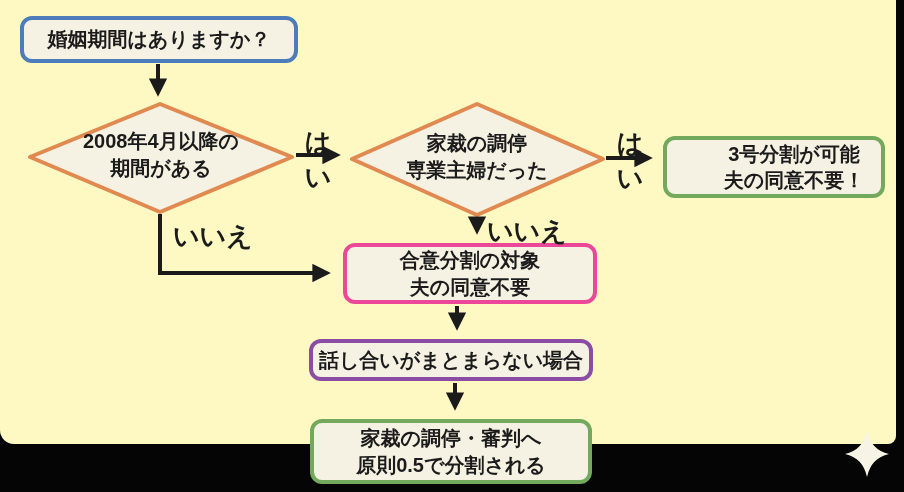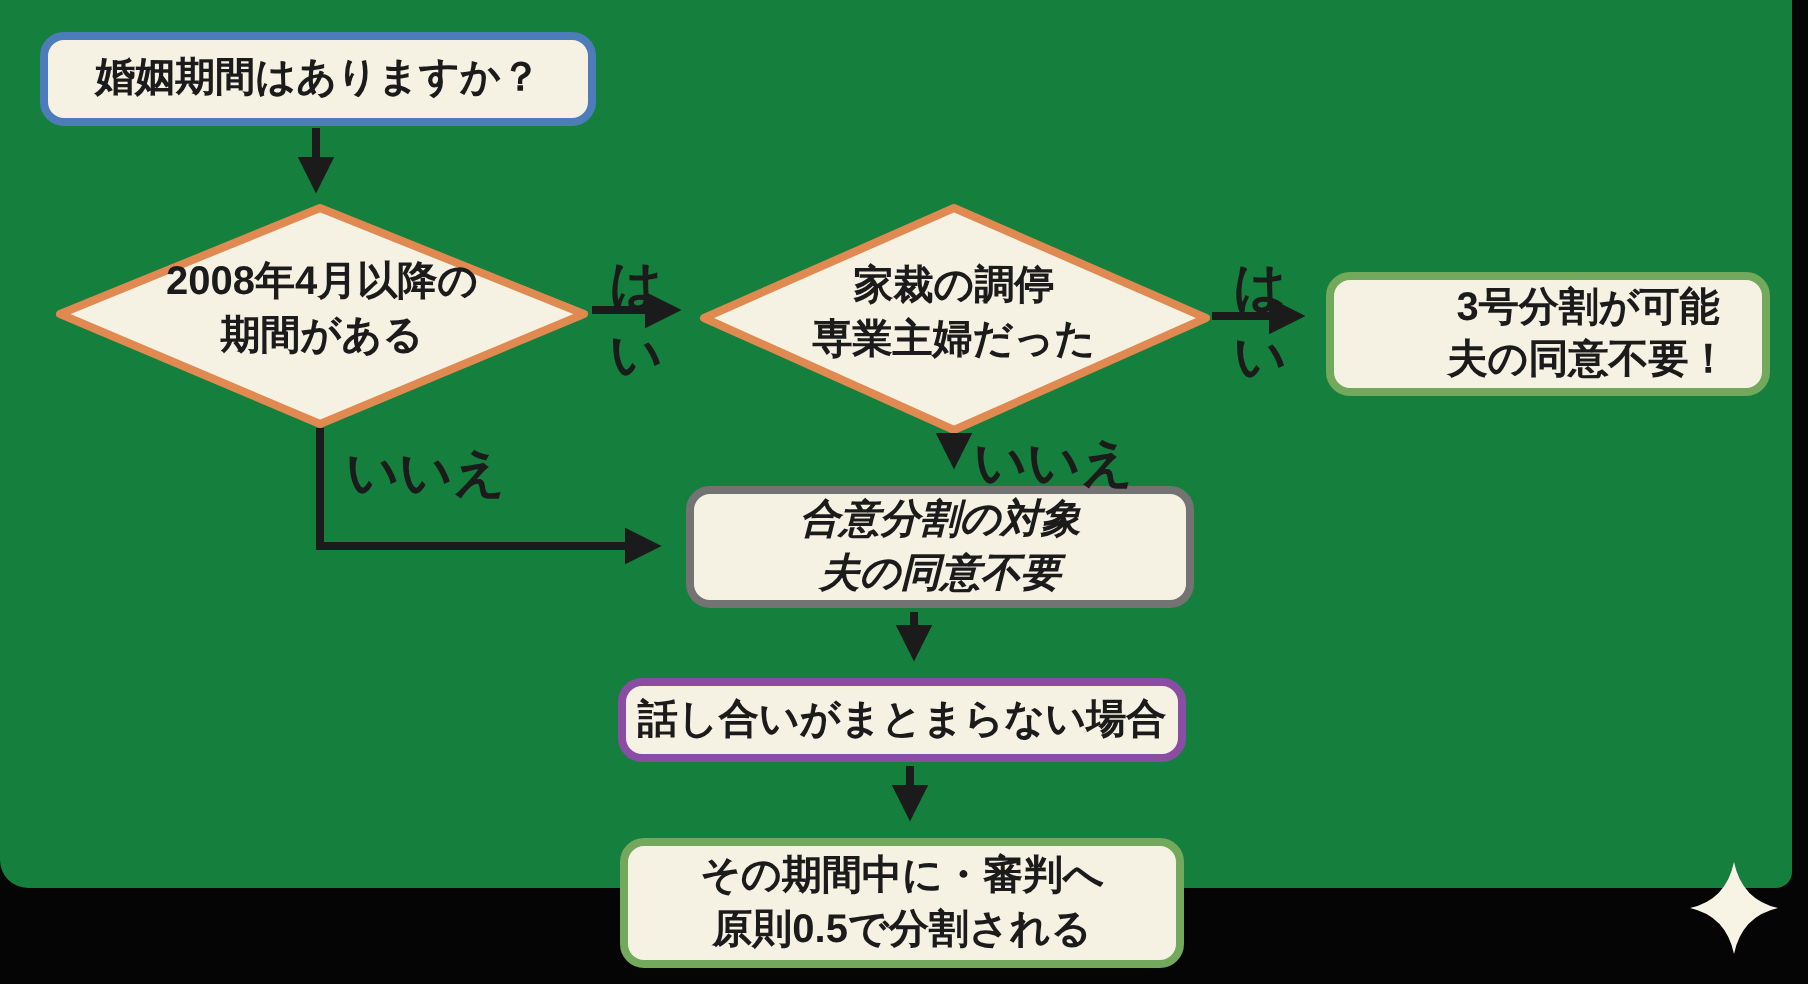--- a/index.html
+++ b/index.html
@@ -1,26 +1,26 @@
 <!DOCTYPE html>
 <html><head>
 <meta charset="utf-8">
 <style>
   html,body{margin:0;padding:0;background:#000;}
   .stage{position:relative;width:904px;height:492px;background:#050505;overflow:hidden;
          font-family:"Liberation Sans","DejaVu Sans",sans-serif;color:#1b1b1b;}
-  .content{position:absolute;left:0;top:0;width:896px;height:444px;background:#15803d;
+  .content{position:absolute;left:0;top:0;width:896px;height:444px;background:#fef9c3;
            border-bottom-left-radius:14px;border-bottom-right-radius:8px;}
   .layer{position:absolute;left:0;top:0;width:896px;height:488px;}
   .node{position:absolute;box-sizing:border-box;background:#f6f2e3;border-radius:12px;
         display:flex;flex-direction:column;align-items:center;justify-content:center;
         font-weight:bold;font-size:20px;line-height:1.32;text-align:center;}
   .node-start{left:20px;top:16px;width:278px;height:47px;border:4px solid #4d7cba;}
   .node-green1{left:663px;top:136px;width:222px;height:62px;border:4px solid #72a95c;padding-left:40px;}
-  .node-purple1{left:343px;top:243px;width:254px;height:61px;border:4px solid #737373;font-style:italic;}
+  .node-purple1{left:343px;top:243px;width:254px;height:61px;border:4px solid #ec4899;}
   .node-purple2{left:309px;top:339px;width:284px;height:42px;border:4px solid #8a4da3;}
   .node-green2{left:310px;top:419px;width:282px;height:65px;border:4px solid #72a95c;}
   .dtext{position:absolute;font-weight:bold;font-size:20px;line-height:1.35;text-align:center;}
   .dtext1{left:40px;top:128px;width:242px;}
   .dtext2{left:360px;top:130px;width:234px;}
   .elabel{position:absolute;font-weight:bold;font-size:26px;}
   .yes1{left:292px;top:125px;width:52px;text-align:center;}
   .yes2{left:604px;top:126px;width:52px;text-align:center;}
   .no1{left:173px;top:219px;}
   .no2{left:487px;top:214px;}
@@ -73,21 +73,21 @@
     <div class="node node-purple1">
       <div>合意分割の対象</div>
       <div>夫の同意不要</div>
     </div>
 
     <div class="node node-purple2">
       <div>話し合いがまとまらない場合</div>
     </div>
 
     <div class="node node-green2">
-      <div>その期間中に・審判へ</div>
+      <div>家裁の調停・審判へ</div>
       <div>原則0.5で分割される</div>
     </div>
 
     <div class="elabel yes1">はい</div>
     <div class="elabel yes2">はい</div>
     <div class="elabel no1">いいえ</div>
     <div class="elabel no2">いいえ</div>
 
   </div>
 </div>

